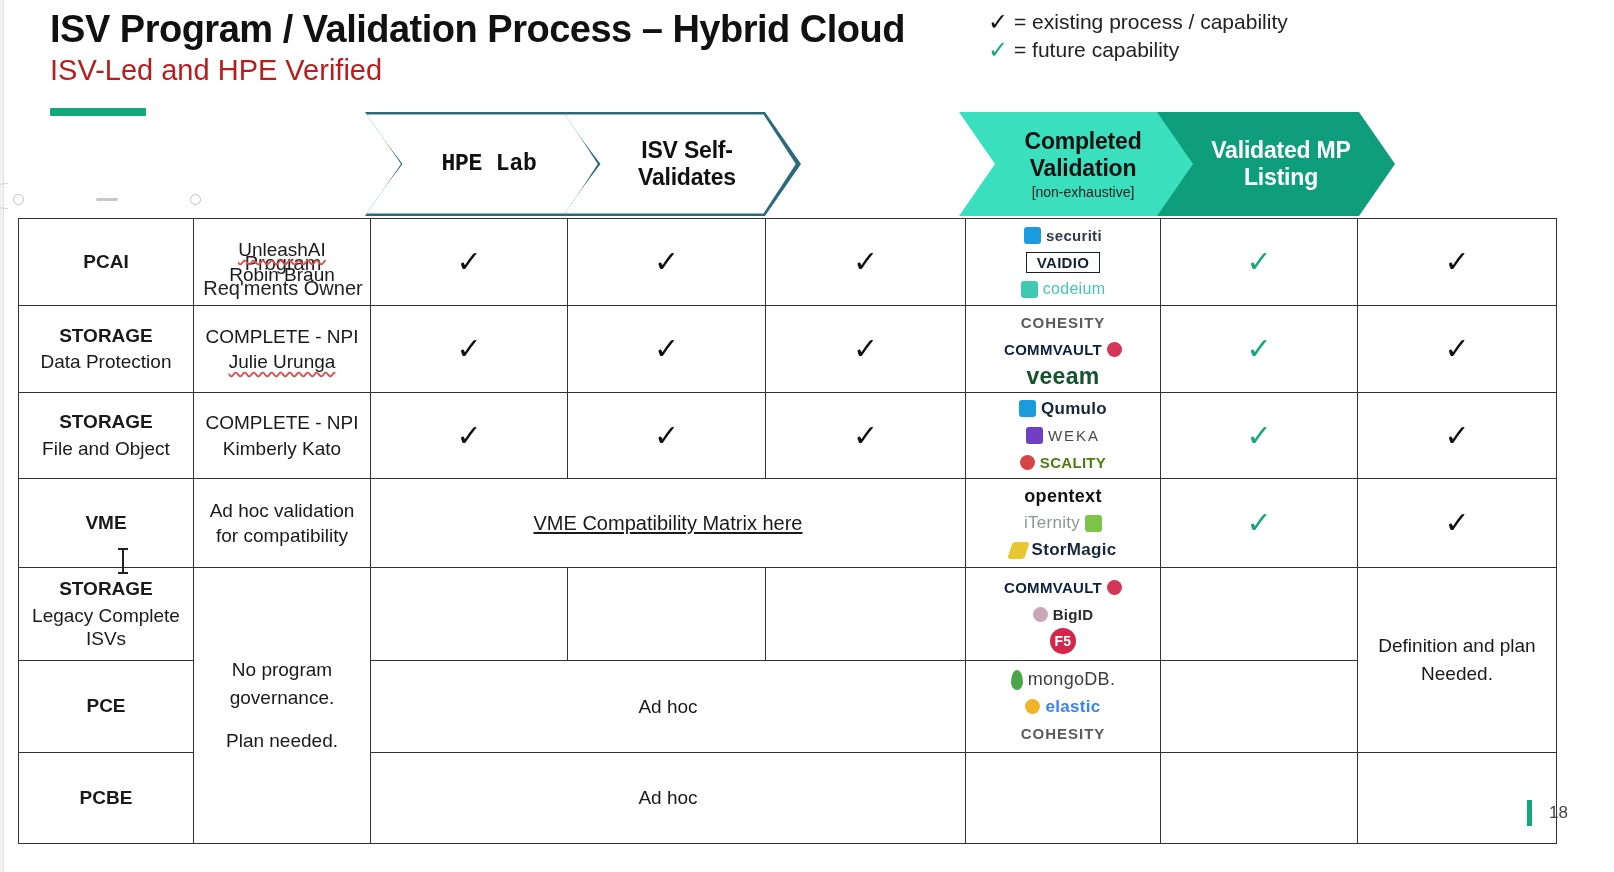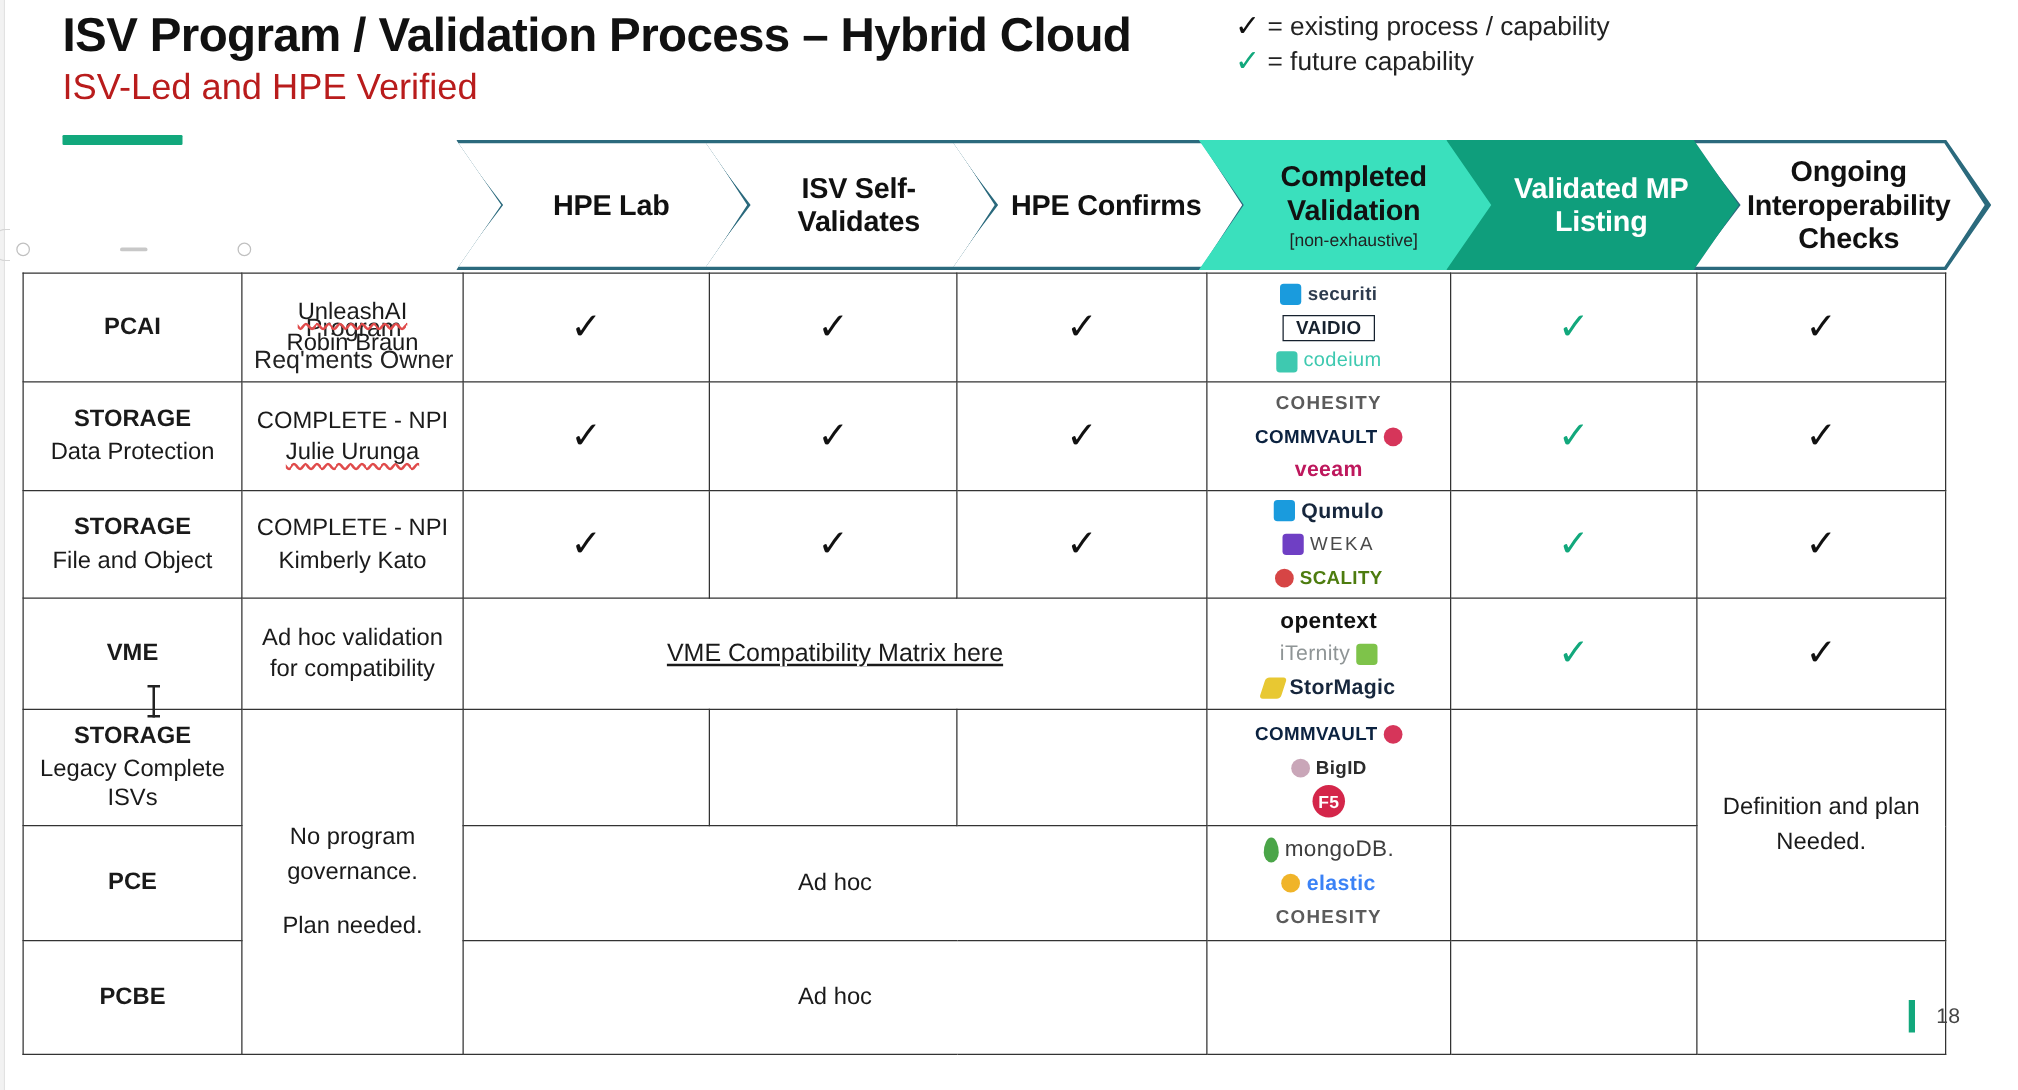--- a/index.html
+++ b/index.html
@@ -162,60 +162,48 @@
 
 <div class="handle" style="left:13px; top:194px;"></div>
 <div class="handle-dash" style="left:96px; top:198px;"></div>
 <div class="handle" style="left:190px; top:194px;"></div>
 <div class="handle-arc"></div>
 
 <div class="chev-row">
 
   <div class="owner-head">Program Req'ments Owner</div>
 
-  <div class="chev outline" style="left:365px; width:238px;">
+  <div class="chev outline" style="left:365px; width:238px;font-family:Liberation Mono, monospace;">
     <div class="fillbox"></div>
     <div class="chev-inner">
       <div class="chev-label">HPE Lab</div>
     </div>
   </div>
 
   <div class="chev outline" style="left:563px; width:238px;">
     <div class="fillbox"></div>
     <div class="chev-inner">
       <div class="chev-label" style="max-width:150px;">ISV Self-Validates</div>
     </div>
   </div>
 
-  <div class="chev outline" style="left:761px; width:238px;">
-    <div class="fillbox"></div>
-    <div class="chev-inner">
-      <div class="chev-label">HPE Confirms</div>
-    </div>
-  </div>
 
   <div class="chev mint" style="left:959px; width:238px;">
     <div class="chev-inner">
       <div class="chev-label" style="max-width:150px;">Completed Validation</div>
       <div class="chev-sub">[non-exhaustive]</div>
     </div>
   </div>
 
   <div class="chev teal" style="left:1157px; width:238px;">
     <div class="chev-inner">
       <div class="chev-label" style="max-width:165px;">Validated MP Listing</div>
     </div>
   </div>
 
-  <div class="chev outline" style="left:1355px; width:238px;">
-    <div class="fillbox"></div>
-    <div class="chev-inner">
-      <div class="chev-label" style="max-width:180px;">Ongoing Interoperability Checks</div>
-    </div>
-  </div>
 </div>
 
 <table class="tbl">
   <colgroup>
     <col style="width:175px">
       <col style="width:177px">
       <col style="width:197px">
       <col style="width:198px">
     <col style="width:200px">
       <col style="width:195px">
@@ -269,21 +257,21 @@
     <td>
       <div class="logos">
         <div class="logo">
               <span class="logo-txt" style="color:#5b5b5b;letter-spacing:1px">COHESITY</span>
             </div>
         <div class="logo">
               <span class="logo-txt" style="color:#0b2240">COMMVAULT</span>
               <span class="dot" style="background:#d6355a"></span>
             </div>
         <div class="logo">
-              <span class="logo-txt" style="color:#be185d;font-size:17px">veeam</span>
+              <span class="logo-txt" style="color:#14532d;font-size:23px">veeam</span>
             </div>
       </div>
     </td>
     <td><span class="ck green">✓</span></td>
     <td><span class="ck">✓</span></td>
   </tr>
 
   <tr style="height:86px;">
     <td class="cat">
       <span>STORAGE</span>

